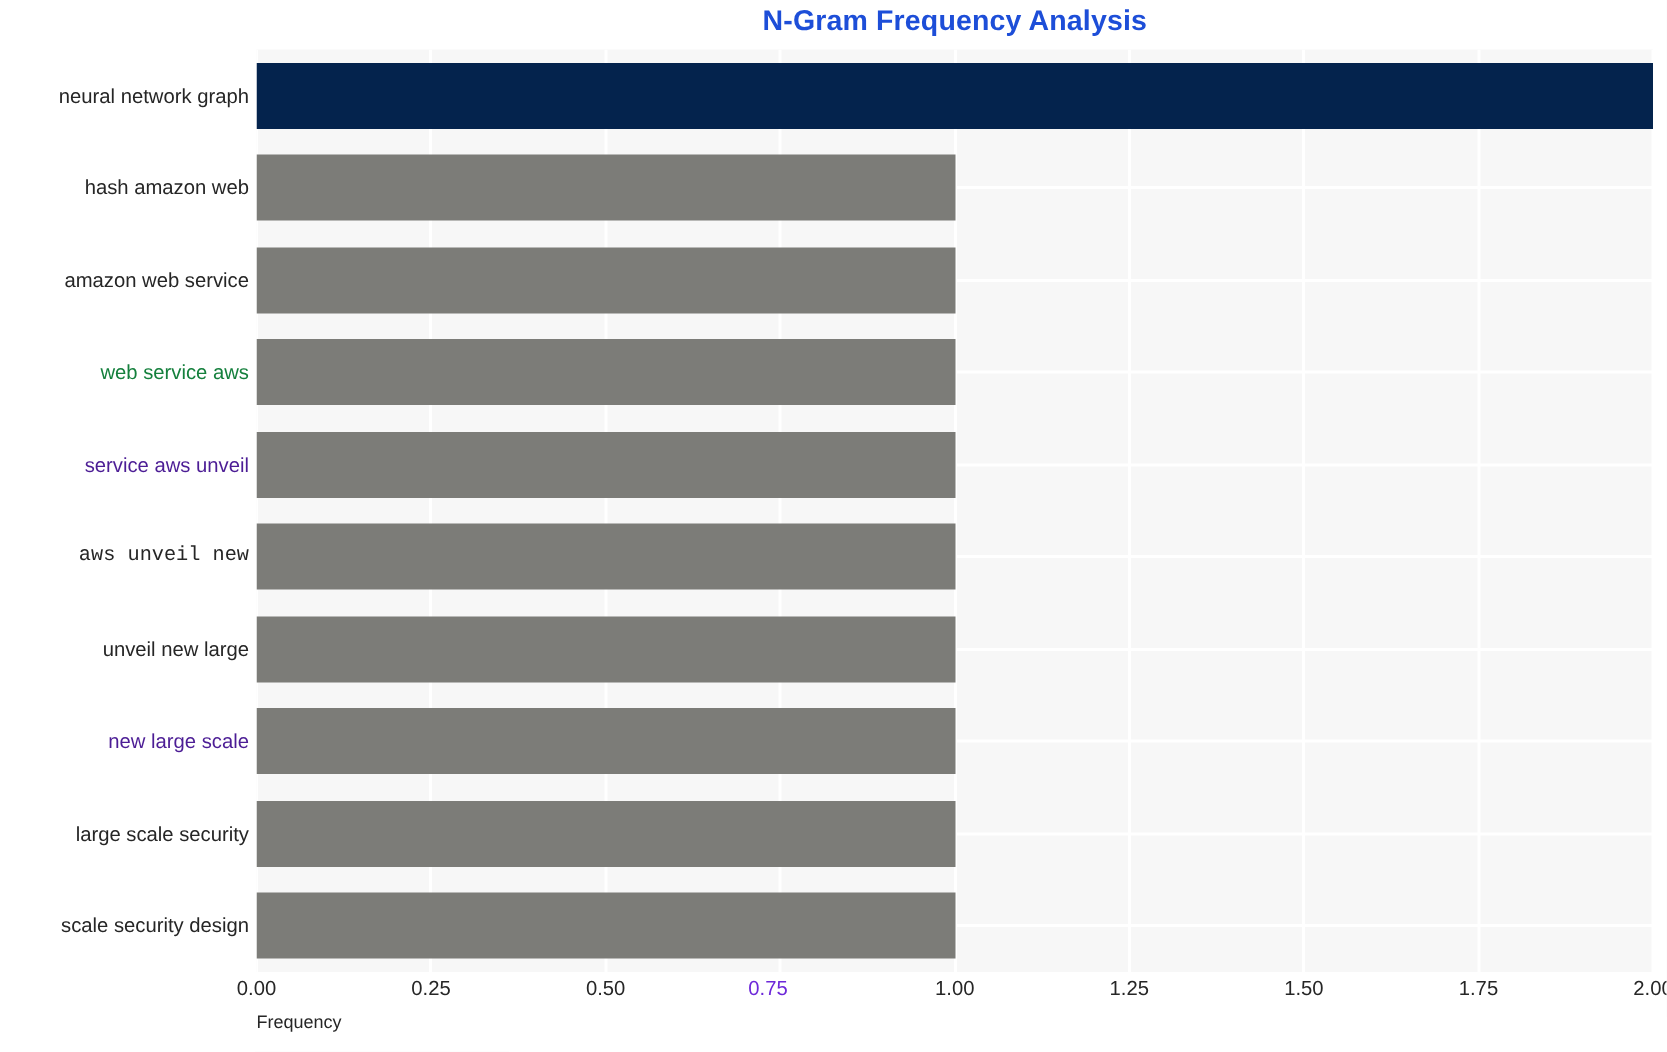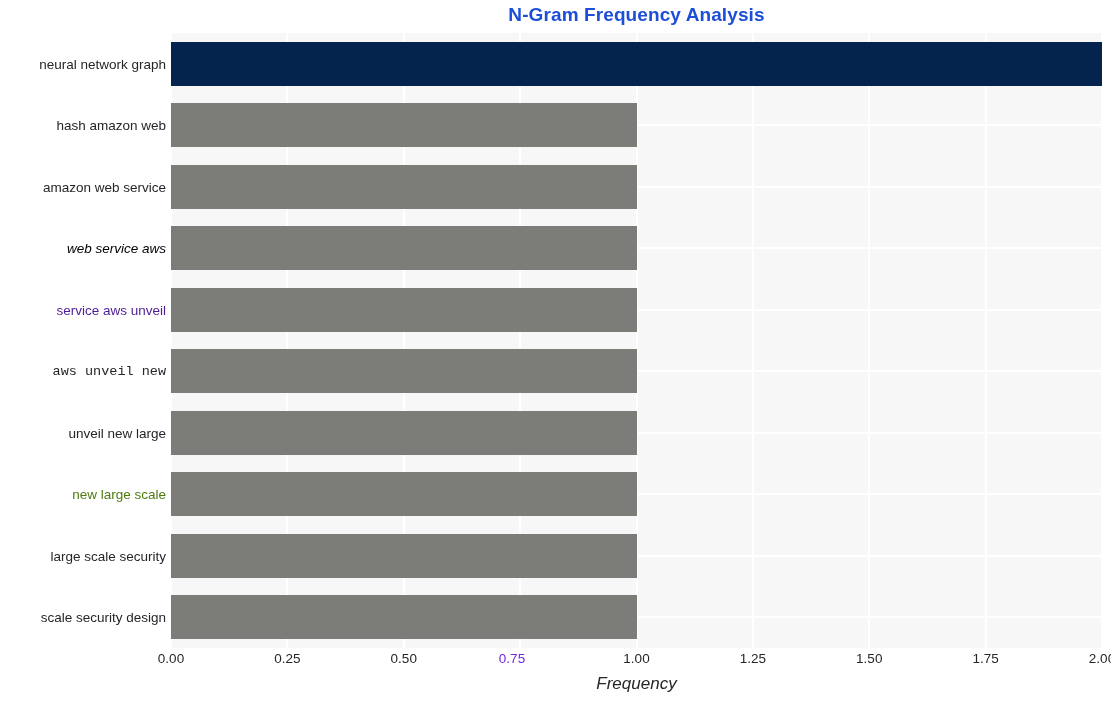--- a/index.html
+++ b/index.html
@@ -87,24 +87,23 @@
     font-size: 13.5px;
     color: #262626;
     transform: translateX(-50%);
     white-space: nowrap;
   }
   #x-axis-label {
     position: absolute;
     left: 171px;
     top: 674px;
     width: 931px;
-    text-align: center;
-    font-size: 17px;
+    text-align: left;
+    font-size: 12px;
     color: #262626;
-    font-style: italic;
   }
 </style>
 </head>
 <body>
 
 <div id="figure" style="background: rgb(255, 255, 255);">
 
   <div id="chart-title" style="color: #1d4ed8;">N-Gram Frequency Analysis</div>
 
   <div id="plot-area" style="background: rgb(247, 247, 247);">
@@ -142,25 +141,25 @@
         <div class="bar" title="new large scale: 1" style="left: 0px; width: 465.5px; top: 439.25px; background: rgb(124, 124, 120);"></div>
         <div class="bar" title="large scale security: 1" style="left: 0px; width: 465.5px; top: 500.75px; background: rgb(124, 124, 120);"></div>
         <div class="bar" title="scale security design: 1" style="left: 0px; width: 465.5px; top: 562.25px; background: rgb(124, 124, 120);"></div>
       </div>
   </div>
 
   <div id="y-tick-labels">
       <div class="ytick" style="top: 30.75px; color: rgb(38, 38, 38);">neural network graph</div>
       <div class="ytick" style="top: 92.25px; color: rgb(38, 38, 38);">hash amazon web</div>
       <div class="ytick" style="top: 153.75px; color: rgb(38, 38, 38);">amazon web service</div>
-      <div class="ytick" style="top: 215.25px; color: #000000; font-style: italic;">web service aws</div>
+      <div class="ytick" style="top: 215.25px; color: #15803d;">web service aws</div>
       <div class="ytick" style="top: 276.75px; color: #4c1d95;">service aws unveil</div>
       <div class="ytick" style="top: 338.25px; color: rgb(38, 38, 38); font-family: Liberation Mono, monospace;">aws unveil new</div>
       <div class="ytick" style="top: 399.75px; color: rgb(38, 38, 38);">unveil new large</div>
-      <div class="ytick" style="top: 461.25px; color: #4d7c0f;">new large scale</div>
+      <div class="ytick" style="top: 461.25px; color: #4c1d95;">new large scale</div>
       <div class="ytick" style="top: 522.75px; color: rgb(38, 38, 38);">large scale security</div>
       <div class="ytick" style="top: 584.25px; color: rgb(38, 38, 38);">scale security design</div>
     </div>
 
   <div id="x-tick-labels">
       <div class="xtick" style="left: 0px; color: rgb(38, 38, 38);">0.00</div>
       <div class="xtick" style="left: 116.375px; color: rgb(38, 38, 38);">0.25</div>
       <div class="xtick" style="left: 232.75px; color: rgb(38, 38, 38);">0.50</div>
       <div class="xtick" style="left: 341px; color: #6d28d9;">0.75</div>
       <div class="xtick" style="left: 465.5px; color: rgb(38, 38, 38);">1.00</div>

